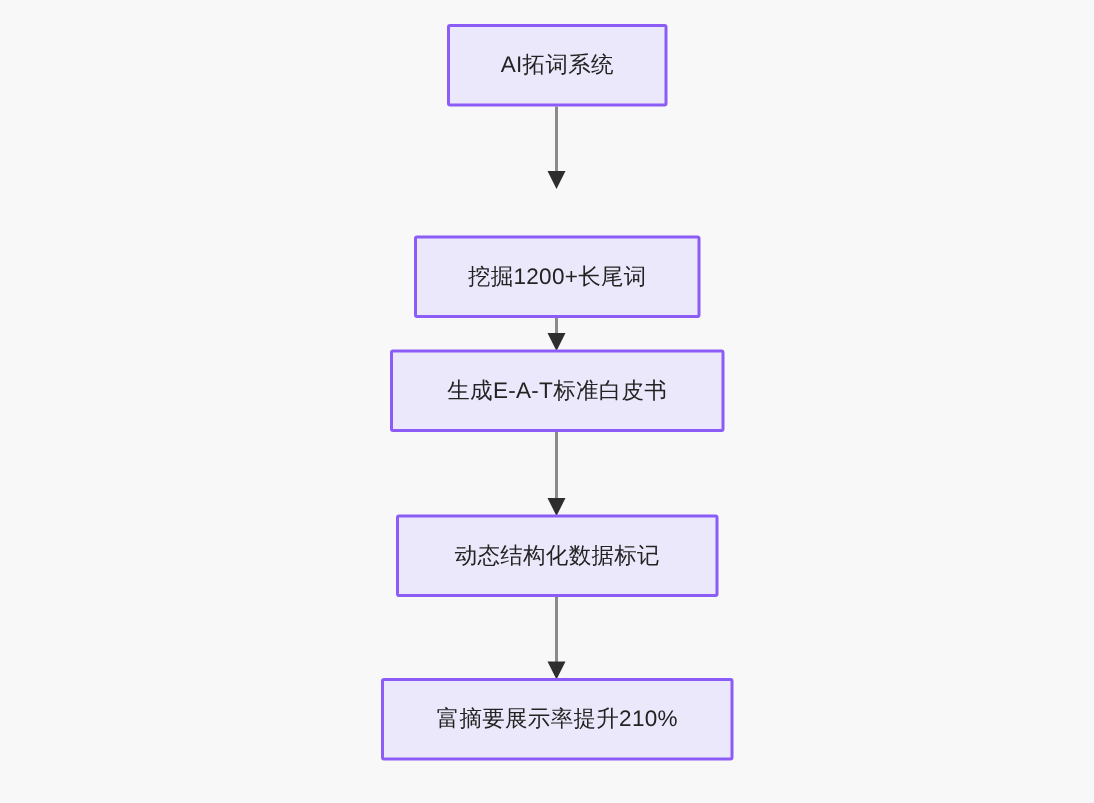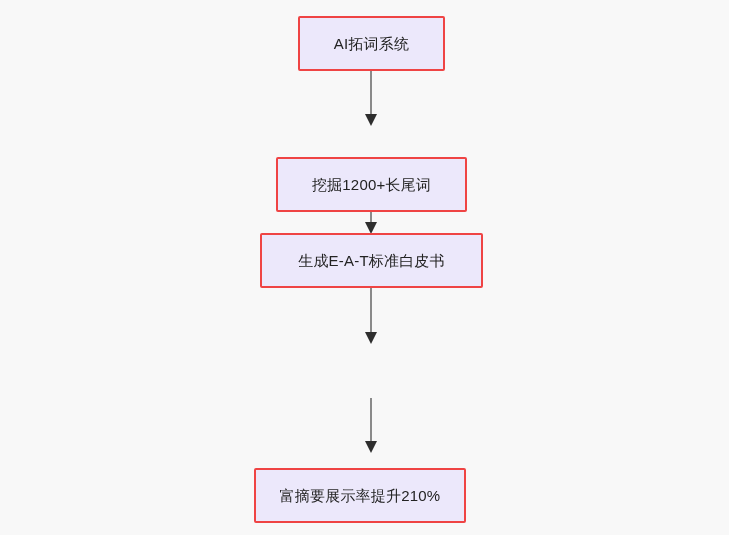--- a/index.html
+++ b/index.html
@@ -18,21 +18,21 @@
     position: relative;
     width: 729px;
     height: 535px;
     background: #f8f8f8;
   }
 
   .node {
     position: absolute;
     box-sizing: border-box;
     background: #ece8fb;
-    border: 2px solid #ef4444;
+    border: 2px solid #8b5cf6;
     border-radius: 2px;
     display: flex;
     align-items: center;
     justify-content: center;
     z-index: 2;
   }
 
   .node-label {
     font-size: 15px;
     line-height: 1.2;
@@ -88,18 +88,21 @@
   </div>
 
   <div class="node" style="left:276px; top:125px; width:191px; height:55px;margin-top:32px;">
     <span class="node-label">挖掘1200+长尾词</span>
   </div>
 
   <div class="node" style="left:260px; top:233px; width:223px; height:55px;">
     <span class="node-label">生成E-A-T标准白皮书</span>
   </div>
 
+  <div class="node" style="left:264px; top:343px; width:215px; height:55px;">
+    <span class="node-label">动态结构化数据标记</span>
+  </div>
 
-  <div class="node" style="left:254px; top:468px; width:212px; height:55px;">
+  <div class="node" style="left:254px; top:452px; width:235px; height:55px;">
     <span class="node-label">富摘要展示率提升210%</span>
   </div>
 
 </div>
 
 </body></html>

